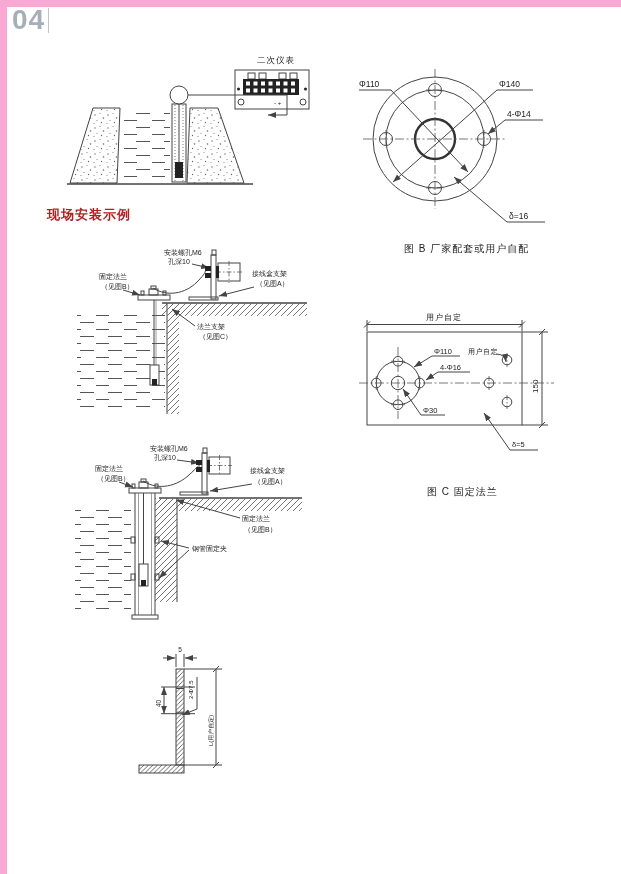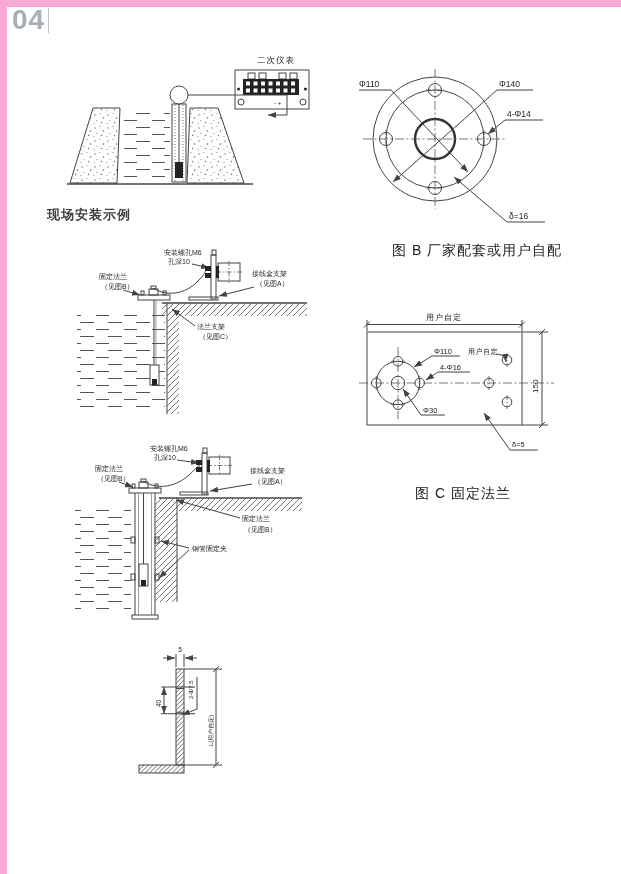--- a/index.html
+++ b/index.html
@@ -8,23 +8,23 @@
         border:7px solid #f9a8d4;overflow:hidden;}
   
   #page-num{position:absolute;left:5px;top:-3px;font-size:28px;font-weight:bold;
             color:#a6aeb8;letter-spacing:1px;}
   #hdr-sep{position:absolute;left:41px;top:1px;width:1px;height:25px;background:#c4c4c4;}
   #banner{position:absolute;left:44px;top:3px;right:0;height:23px;background:#1b3a6e;}
   #banner .t{color:#fff;font-size:14px;font-weight:bold;line-height:23px;
              padding-left:8px;letter-spacing:1px;}
   
   #sec-head{position:absolute;left:40px;top:199px;font-size:13px;font-weight:bold;
-            color:#404040;letter-spacing:1px;}
+            color:#b91c1c;letter-spacing:1px;}
   
-  .caption{position:absolute;font-size:14px;color:#222;letter-spacing:1px;}
+  .caption{position:absolute;font-size:10px;color:#222;letter-spacing:1px;margin-left:12px;}
   #cap-b{left:385px;top:235px;}
   #cap-c{left:408px;top:478px;}
   
   .fig{position:absolute;}
   #fig-overview{left:60px;top:40px;}
   #fig-b{left:340px;top:60px;}
   #fig-c{left:345px;top:300px;}
   #fig-i1{left:60px;top:235px;}
   #fig-i2{left:60px;top:430px;}
   #fig-br{left:110px;top:632px;}

